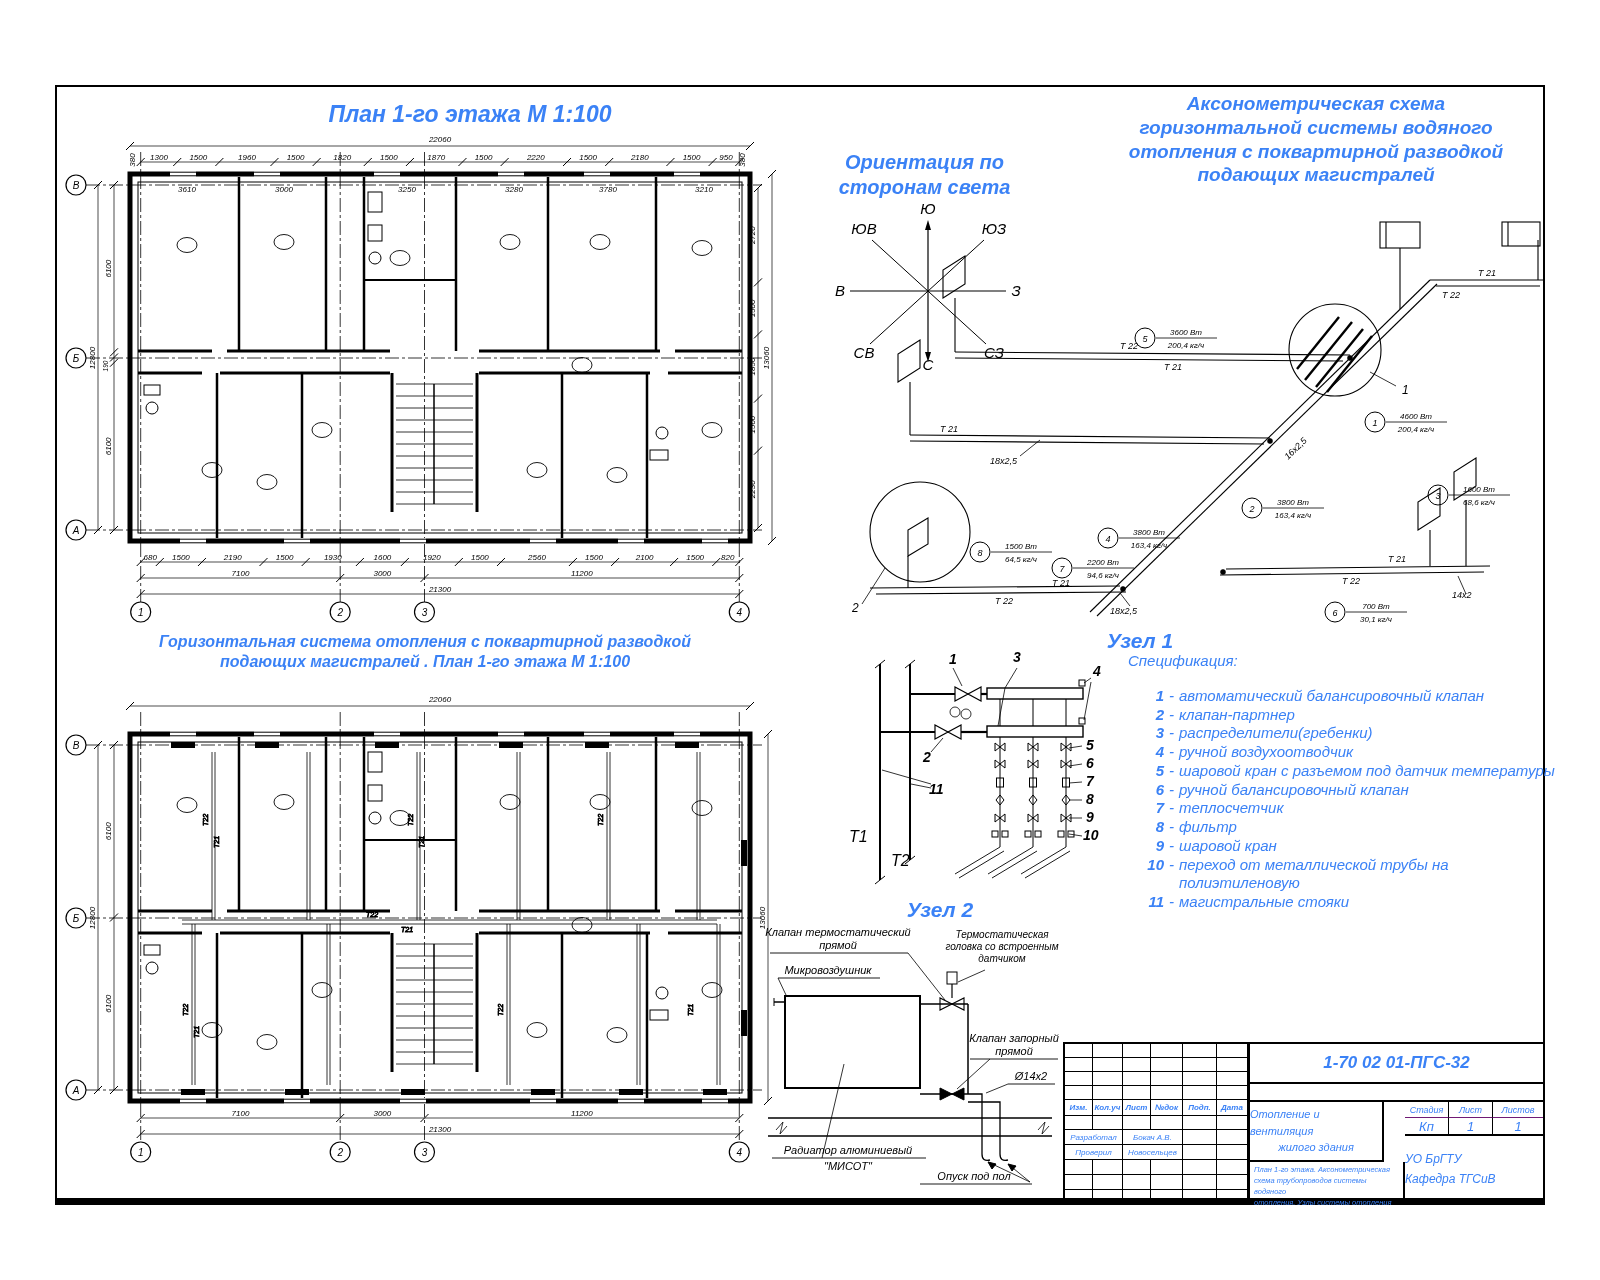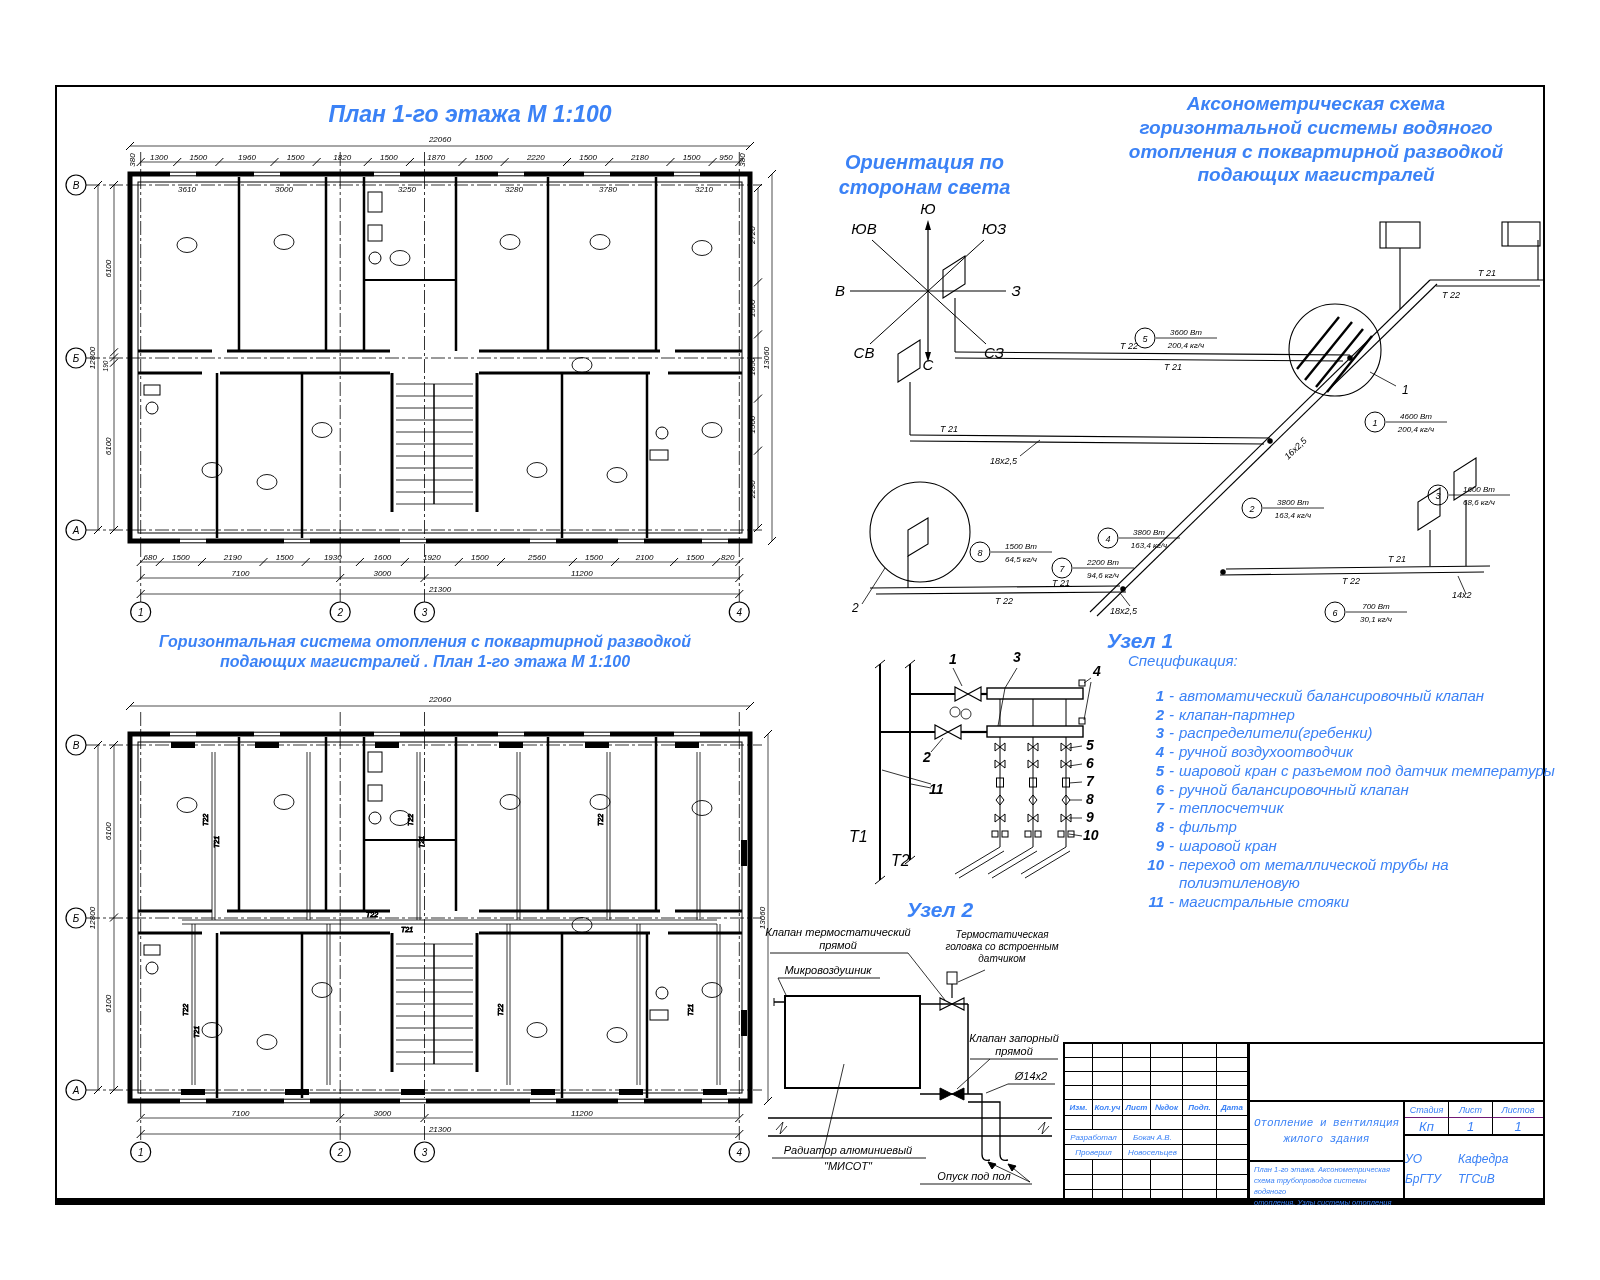--- a/index.html
+++ b/index.html
@@ -18,31 +18,31 @@
   .spec-dash{margin:0 5px;flex:none;}
   .spec-text{flex:1;}
   
   .tb{position:absolute;left:1063px;top:1042px;width:482px;height:163px;
       border:2px solid #000;box-sizing:border-box;font-style:italic;}
   .tb .cell{position:absolute;box-sizing:border-box;border-right:1px solid #000;border-bottom:1px solid #000;
             overflow:hidden;font-size:8px;display:flex;align-items:center;justify-content:center;text-align:center;}
   .tb-doc{position:absolute;left:185px;top:0;width:293px;height:40px;border-bottom:2px solid #000;
           display:flex;align-items:center;justify-content:center;font-size:17px;font-weight:bold;box-sizing:border-box;}
   .tb-strip{position:absolute;left:185px;top:40px;width:293px;height:18px;border-bottom:2px solid #000;box-sizing:border-box;}
-  .tb-proj{position:absolute;left:185px;top:58px;width:155px;height:60px;border-right:2px solid #000;border-bottom:2px solid #000;
-           box-sizing:border-box;display:flex;flex-direction:column;align-items:center;justify-content:center;font-size:11px;line-height:1.5;font-family:Liberation Mono, monospace;}
+  .tb-proj{position:absolute;left:185px;top:58px;width:134px;height:60px;border-right:2px solid #000;border-bottom:2px solid #000;
+           box-sizing:border-box;display:flex;flex-direction:column;align-items:center;justify-content:center;font-size:11px;line-height:1.5;}
   .tb-desc{position:absolute;left:185px;top:118px;width:155px;height:41px;border-right:2px solid #000;box-sizing:border-box;
            font-size:7.5px;line-height:1.45;padding:3px 4px;}
   .tb-left{position:absolute;left:0;top:0;width:185px;height:159px;border-right:2px solid #000;box-sizing:border-box;}
   .tb-st-h{position:absolute;top:58px;height:16px;border-bottom:1px solid #701a75;border-right:1px solid #000;box-sizing:border-box;
            font-size:9px;display:flex;align-items:center;justify-content:center;}
   .tb-st-v{position:absolute;top:74px;height:18px;border-bottom:2px solid #000;border-right:1px solid #000;box-sizing:border-box;
            font-size:13px;display:flex;align-items:center;justify-content:center;}
   .tb-org{position:absolute;left:340px;top:92px;width:138px;height:67px;box-sizing:border-box;
-          display:flex;align-items:center;justify-content:center;font-size:12px;line-height:1.6;}
+          display:flex;flex-direction:column;justify-content:center;font-size:12px;line-height:1.6;}
 </style>
 </head>
 <body>
 
 <div class="page">
   <div class="frame"></div>
 
   <div class="abs dtitle" style="left:160px;top:100px;width:620px;font-size:23px;">План 1-го этажа М 1:100</div>
 
   <svg id="plan1-svg" class="abs" style="left:62px;top:130px;" width="724" height="502" viewBox="0 0 724 502">
@@ -910,20 +910,21 @@
         <div class="cell" style="left: 86px; top: 131px; width: 32px; height: 15px;"></div>
         <div class="cell" style="left: 118px; top: 131px; width: 34px; height: 15px;"></div>
         <div class="cell" style="left: 152px; top: 131px; width: 31px; height: 15px;"></div>
         <div class="cell" style="left: 0px; top: 146px; width: 28px; height: 11px;"></div>
         <div class="cell" style="left: 28px; top: 146px; width: 30px; height: 11px;"></div>
         <div class="cell" style="left: 58px; top: 146px; width: 28px; height: 11px;"></div>
         <div class="cell" style="left: 86px; top: 146px; width: 32px; height: 11px;"></div>
         <div class="cell" style="left: 118px; top: 146px; width: 34px; height: 11px;"></div>
         <div class="cell" style="left: 152px; top: 146px; width: 31px; height: 11px;"></div>
       </div>
+    <div class="tb-doc">1-70 02 01-ПГС-32</div>
     <div class="tb-strip"></div>
     <div class="tb-proj">
       <div>Отопление и вентиляция</div>
       <div>жилого здания</div>
     </div>
     <div class="tb-desc">
       <div>План 1-го этажа. Аксонометрическая</div>
       <div>схема трубопроводов системы водяного</div>
       <div>отопления. Узлы системы отопления</div>
     </div>

